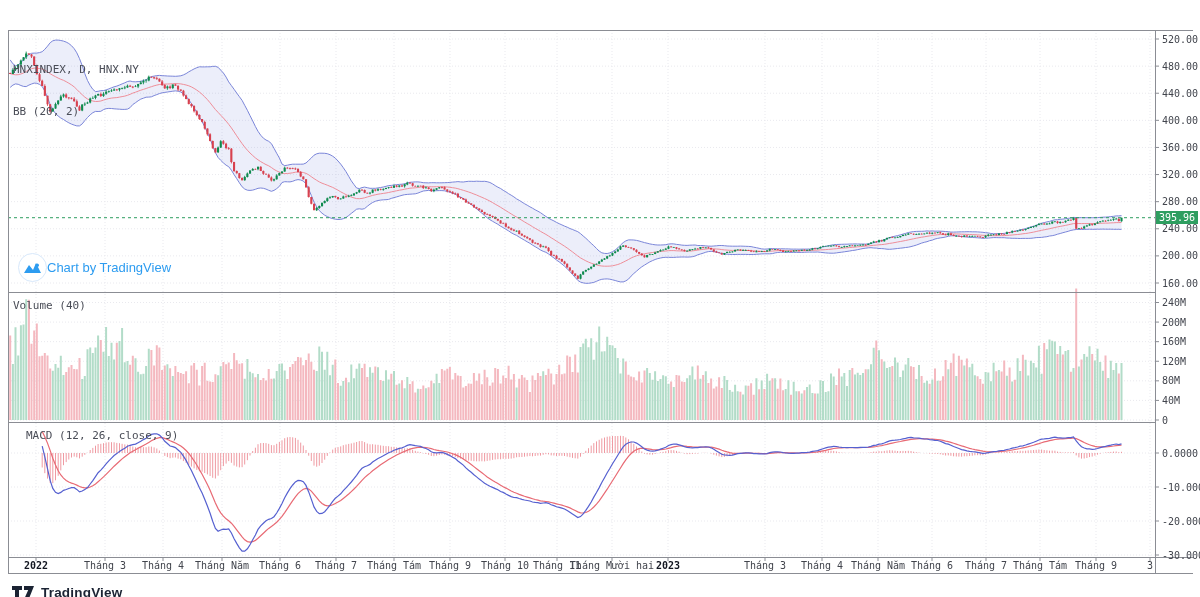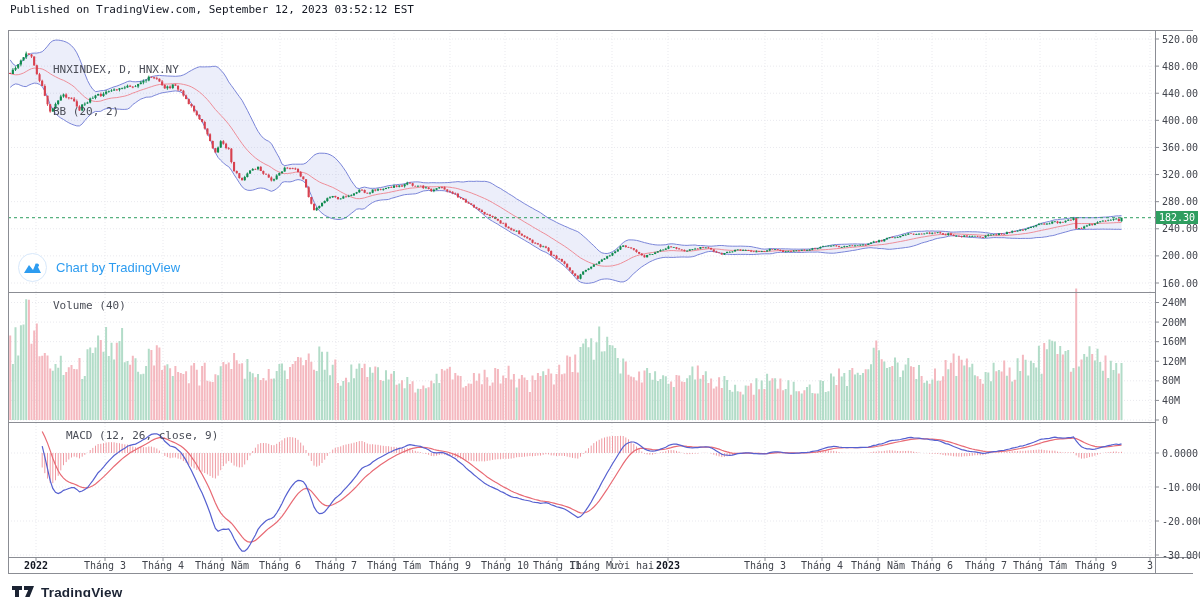--- a/index.html
+++ b/index.html
@@ -1,39 +1,38 @@
 <!DOCTYPE html>
 <html><head>
 <meta charset="utf-8">
 <style>
   html,body{margin:0;padding:0;background:#fff;}
   .shot{position:relative;width:1200px;height:597px;background:#fff;overflow:hidden;
         font-family:"DejaVu Sans Mono",monospace;}
   .hdr{position:absolute;left:10px;color:#131722;font-size:11px;line-height:13px;white-space:pre;}
   #hdr1{top:3px;}
   #hdr2{top:16px;}
-  .legend{position:absolute;color:#4a4d57;font-size:11px;line-height:14px;white-space:pre;z-index:5;margin-left:40px;}
+  .legend{position:absolute;color:#4a4d57;font-size:11px;line-height:14px;white-space:pre;z-index:5;}
   #cv{position:absolute;left:0;top:0;z-index:1;}
   .badge{position:absolute;left:1156px;top:211px;width:42px;height:13px;background:#2e9e60;
          color:#fff;font-size:10px;line-height:13px;text-align:center;z-index:6;}
-  .wm{position:absolute;left:18px;top:253px;display:flex;align-items:center;gap:9px;z-index:5;
+  .wm{position:absolute;left:18px;top:253px;display:flex;align-items:center;z-index:5;
       font-family:"Liberation Sans",sans-serif;}
   .wm-circle{width:27px;height:27px;border-radius:50%;background:#fff;border:1px solid #d7e8fb;
              display:flex;align-items:center;justify-content:center;}
   .wm-label{color:#2d9cf0;font-size:13px;font-weight:500;}
   .footer{position:absolute;left:0;top:575px;width:1200px;height:22px;background:#fff;
           display:flex;align-items:center;z-index:5;font-family:"Liberation Sans",sans-serif;}
   .footer .logo{margin-left:12px;display:flex;align-items:center;gap:7px;cursor:pointer;margin-top:13px;}
   .footer .brand{color:#1b2333;font-size:13.5px;font-weight:700;letter-spacing:0.2px;}
 </style>
 </head>
 <body>
 
 <div class="shot">
-  <div class="hdr" id="hdr1">Published on TradingView.com, September 12, 2023 03:52:12 EST</div>
 
   <svg id="cv" width="1200" height="597">
       <defs>
         <clipPath id="clipP">
           <rect x="8" y="30" width="1147" height="262"></rect>
         </clipPath>
         <clipPath id="clipM">
           <rect x="8" y="422" width="1147" height="135"></rect>
         </clipPath>
       </defs>
@@ -209,21 +208,21 @@
   <div class="wm">
     <div class="wm-circle">
       <svg width="17" height="12" viewBox="0 0 17 12">
         <path d="M0 11 L5 3 L9 8 L12 1 L17 11 Z" fill="#2d9cf0"></path>
         <circle cx="13.2" cy="3.2" r="1.8" fill="#2d9cf0"></circle>
       </svg>
     </div>
     <span class="wm-label">Chart by TradingView</span>
   </div>
 
-  <div class="badge">182.30</div>
+  <div class="badge">395.96</div>
 
   <div class="footer">
     <div class="logo">
       <svg width="22" height="14" viewBox="0 0 22 14">
         <path d="M0 0 h10 v4 h-3 v10 h-4 V4 H0 Z" fill="#1b2333"></path>
         <path d="M12 0 h10 L16.4 14 h-4.6 l4.4 -10 h-4.2 Z" fill="#1b2333"></path>
       </svg>
       <span class="brand">TradingView</span>
     </div>
   </div>

